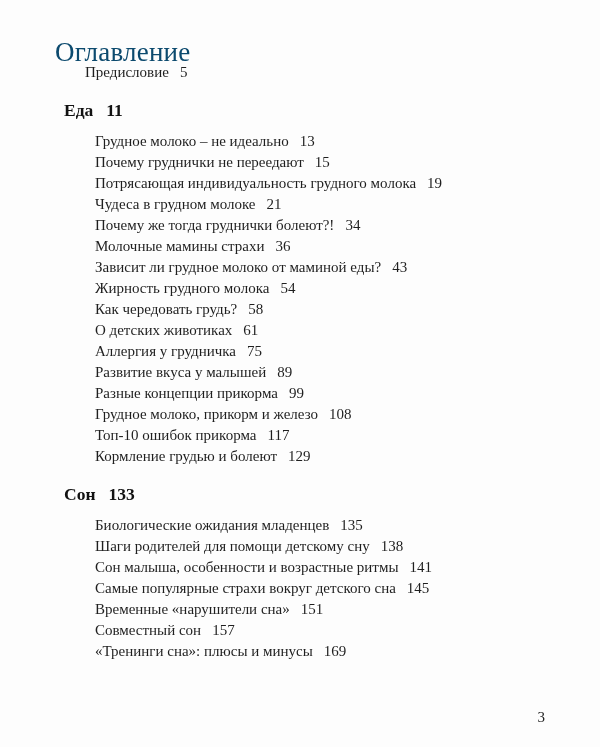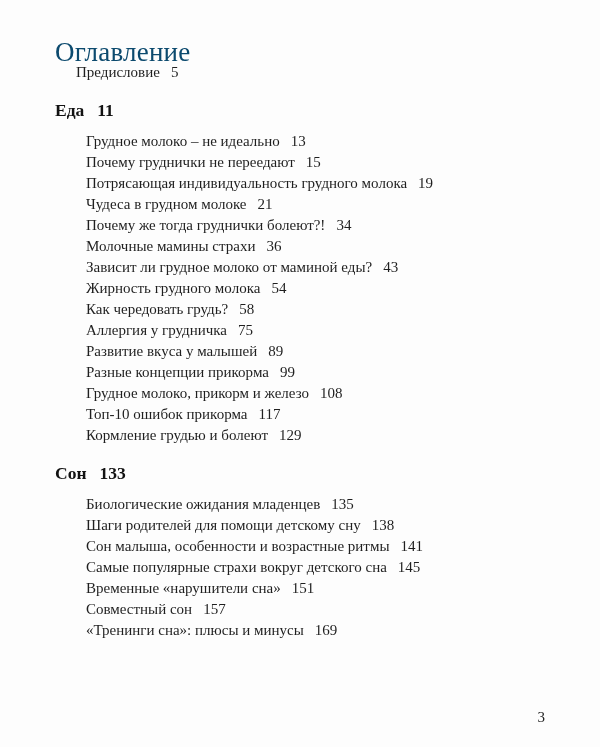--- a/index.html
+++ b/index.html
@@ -33,21 +33,21 @@
     font-weight: 400;
     letter-spacing: 0.2px;
     color: #0c4a6e;
     line-height: 1.2;
     white-space: nowrap;
   }
 
   
   .toc-body {
     position: absolute;
-    left: 0;
+    left: 9px;
     top: 62px;
     width: 564px;
   }
 
   
   .toc-entry {
     display: block;
     padding-left: 76px;
     font-size: 15px;
     line-height: 21px;
@@ -114,20 +114,21 @@
         <div class="sub-list gap-after-section">
           <div class="toc-entry"><span>Грудное молоко – не идеально</span><span class="pg">13</span></div>
           <div class="toc-entry"><span>Почему груднички не переедают</span><span class="pg">15</span></div>
           <div class="toc-entry"><span>Потрясающая индивидуальность грудного молока</span><span class="pg">19</span></div>
           <div class="toc-entry"><span>Чудеса в грудном молоке</span><span class="pg">21</span></div>
           <div class="toc-entry"><span>Почему же тогда груднички болеют?!</span><span class="pg">34</span></div>
           <div class="toc-entry"><span>Молочные мамины страхи</span><span class="pg">36</span></div>
           <div class="toc-entry"><span>Зависит ли грудное молоко от маминой еды?</span><span class="pg">43</span></div>
           <div class="toc-entry"><span>Жирность грудного молока</span><span class="pg">54</span></div>
           <div class="toc-entry"><span>Как чередовать грудь?</span><span class="pg">58</span></div>
+          <div class="toc-entry"><span>О детских животиках</span><span class="pg">61</span></div>
           <div class="toc-entry"><span>Аллергия у грудничка</span><span class="pg">75</span></div>
           <div class="toc-entry"><span>Развитие вкуса у малышей</span><span class="pg">89</span></div>
           <div class="toc-entry"><span>Разные концепции прикорма</span><span class="pg">99</span></div>
           <div class="toc-entry"><span>Грудное молоко, прикорм и железо</span><span class="pg">108</span></div>
           <div class="toc-entry"><span>Топ-10 ошибок прикорма</span><span class="pg">117</span></div>
           <div class="toc-entry"><span>Кормление грудью и болеют</span><span class="pg">129</span></div>
         </div>
         <div class="toc-section gap-before-section"><span>Сон</span><span class="pg">133</span></div>
         <div class="sub-list gap-after-section">
           <div class="toc-entry"><span>Биологические ожидания младенцев</span><span class="pg">135</span></div>

